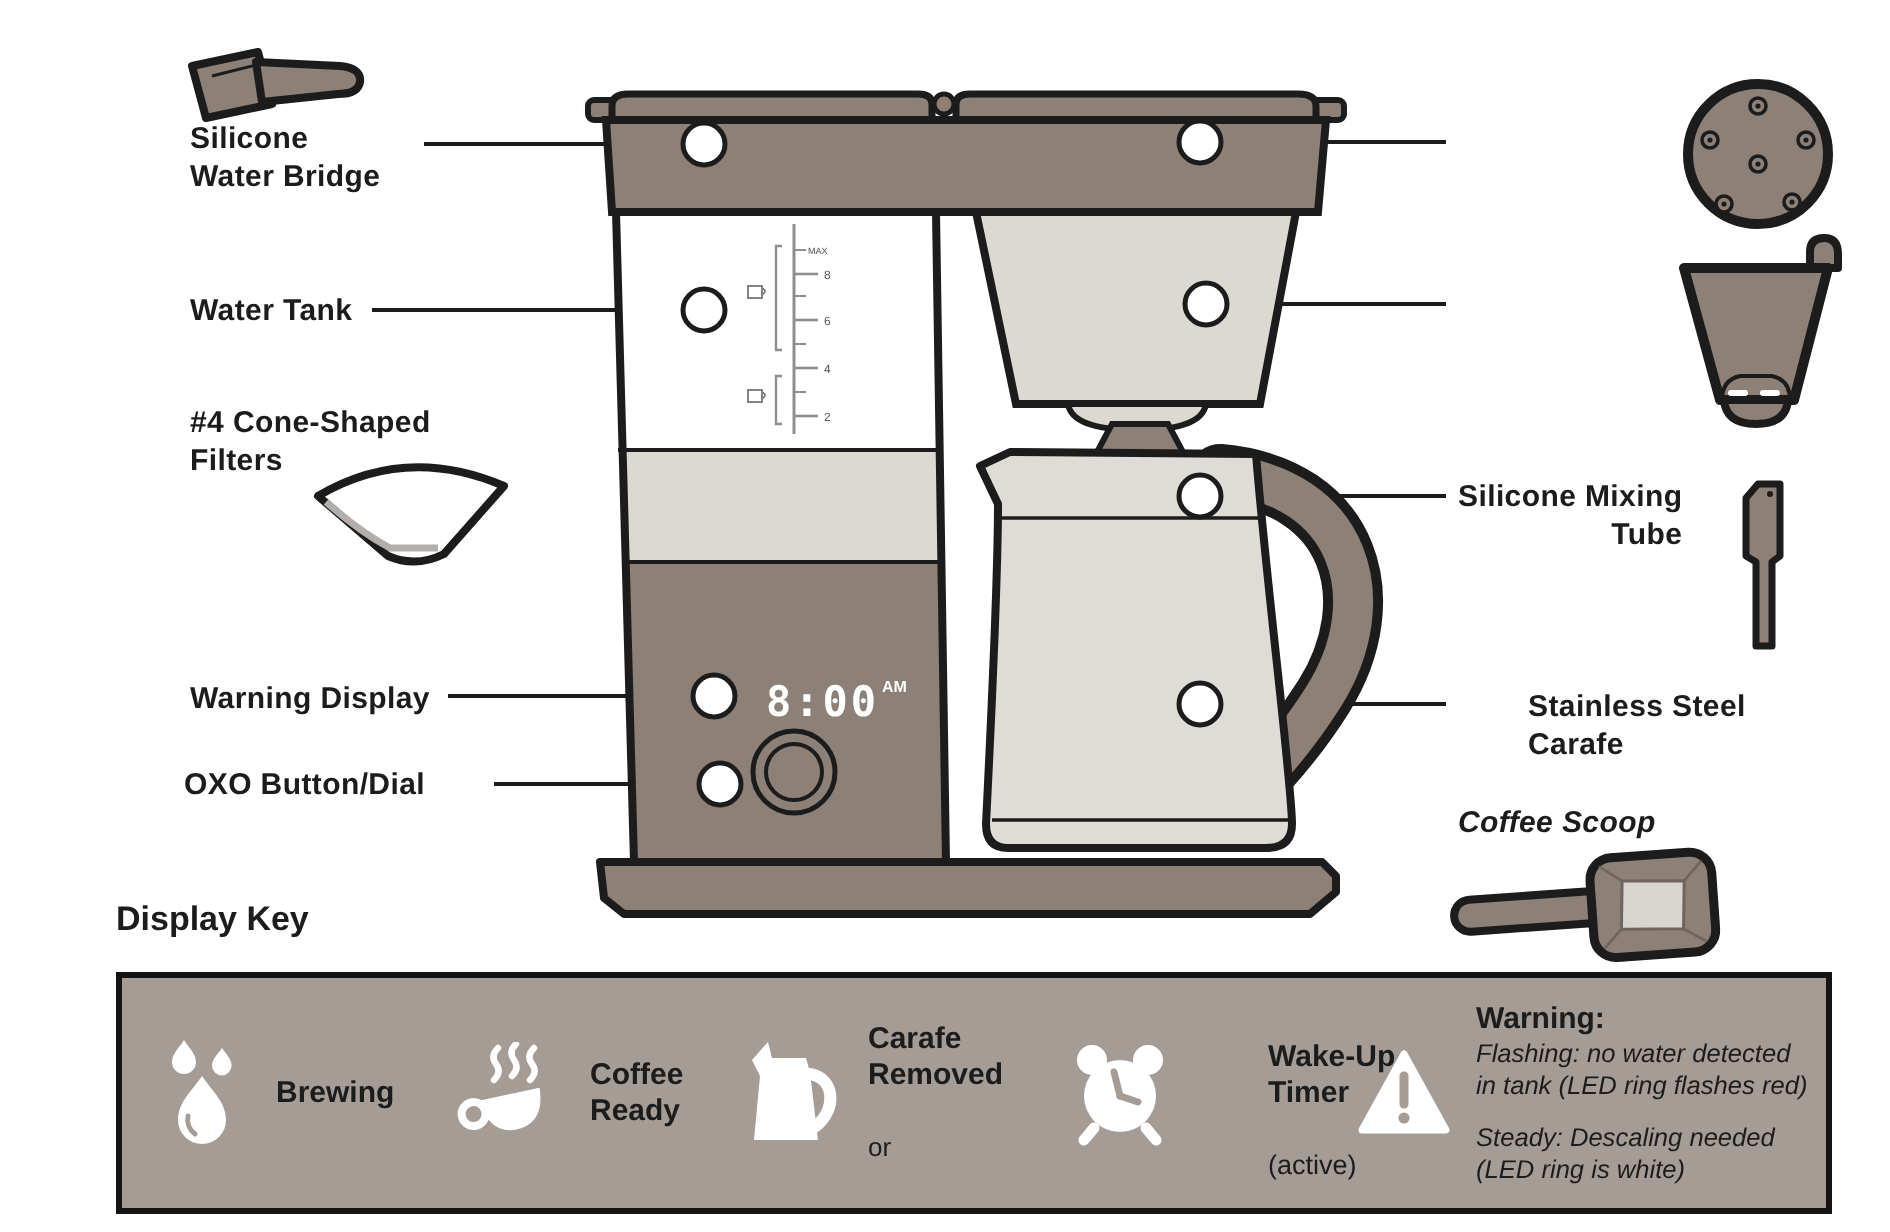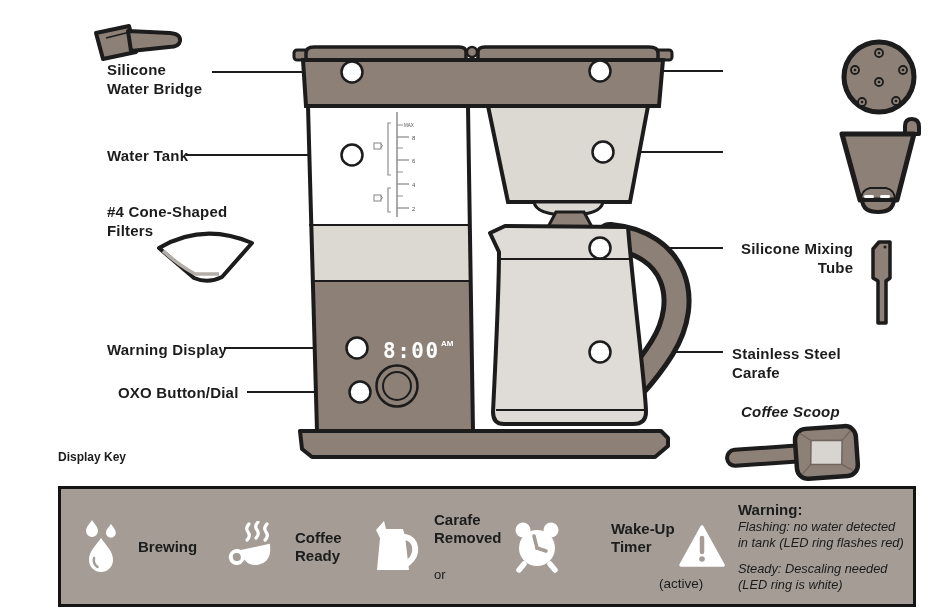--- a/index.html
+++ b/index.html
@@ -1,27 +1,27 @@
 <!DOCTYPE html>
 <html><head>
 <meta charset="utf-8">
 <style>
   html,body{margin:0;padding:0;background:#ffffff;}
   .page{position:relative;width:945px;height:616px;background:#fff;overflow:hidden;
         font-family:"Liberation Sans",sans-serif;color:#1c1c1c;}
   .lbl{position:absolute;font-size:15px;font-weight:bold;line-height:19px;
-       white-space:pre-line;letter-spacing:.2px;margin-left:12px;}
+       white-space:pre-line;letter-spacing:.2px;}
   svg{position:absolute;left:0;top:0;}
-  .keyhead{position:absolute;left:58px;top:450px;font-size:12px;font-weight:bold;}
+  .keyhead{position:absolute;left:58px;top:450px;font-size:17px;font-weight:bold;}
   .keybox{position:absolute;left:58px;top:486px;width:858px;height:121px;
           background:#a49c95;border:3.5px solid #141414;box-sizing:border-box;}
   .kgroup{position:absolute;top:0;height:100%;display:flex;align-items:center;gap:13px;}
   .kgroup .ktext{font-size:15px;font-weight:bold;line-height:18px;white-space:pre-line;}
   .kor{font-weight:normal;font-size:13px;line-height:17px;}
-  .knote{font-weight:normal;font-size:13.5px;line-height:17px;margin-left:48px;}
+  .knote{font-weight:normal;font-size:13.5px;line-height:17px;}
   .kwarn-title{font-size:15px;font-weight:bold;line-height:18px;}
   .kwarn-body{font-size:12.8px;font-style:italic;line-height:16px;white-space:pre-line;}
   .kwarn-body + .kwarn-body{margin-top:10px;}
   .kicon{flex:0 0 auto;position:static;}
 </style>
 </head>
 <body>
 
 <div class="page">
 
@@ -184,25 +184,25 @@
       </g>
     </g>
   </svg>
 
   <div class="lbl" style="left:95px;top:60px;">Silicone
 Water Bridge</div>
   <div class="lbl" style="left:95px;top:146px;">Water Tank</div>
   <div class="lbl" style="left:95px;top:202px;">#4 Cone-Shaped
 Filters</div>
   <div class="lbl" style="left:95px;top:340px;">Warning Display</div>
-  <div class="lbl" style="left:106px;top:383px;">OXO Button/Dial</div>
+  <div class="lbl" style="left:92px;top:383px;">OXO Button/Dial</div>
 
   <div class="lbl" style="left:729px;top:239px;text-align:right;">Silicone Mixing
 Tube</div>
-  <div class="lbl" style="left:720px;top:344px;">Stainless Steel
+  <div class="lbl" style="left:764px;top:344px;">Stainless Steel
 Carafe</div>
   <div class="lbl" style="left:729px;top:402px;font-style:italic;">Coffee Scoop</div>
 
   <div class="keyhead">Display Key</div>
 
   <div class="keybox">
 
     <div class="kgroup" style="left:165px;">
       <svg class="kicon" width="56" height="52" viewBox="0 0 56 52">
         <g stroke="#fff" stroke-width="3.2" fill="none" stroke-linecap="round">
@@ -234,21 +234,21 @@
         <path d="M3,12 L11,3 L13,11 L30,11 L32,18 L36,52 L4,52 L7,20 Z" fill="#fff"></path>
         <path d="M32,19 C44,21 46,36 35,45" fill="none" stroke="#fff" stroke-width="6" stroke-linecap="round"></path>
       </svg>
       <div class="ktext">
         <span style="white-space:pre-line;">Carafe
 Removed</span><br>
         <span class="kor">or</span><br>
       </div>
     </div>
 
-    <div class="kgroup" style="left:450px;gap:48px;">
+    <div class="kgroup" style="left:473px;gap:48px;">
       <svg class="kicon" width="52" height="54" viewBox="0 0 52 54">
         <circle cx="12" cy="10" r="7.5" fill="#fff"></circle>
         <circle cx="40" cy="10" r="7.5" fill="#fff"></circle>
         <g stroke="#fff" stroke-width="5.5" stroke-linecap="round">
           <line x1="13" y1="44" x2="8" y2="50"></line>
           <line x1="39" y1="44" x2="44" y2="50"></line>
         </g>
         <circle cx="26" cy="28" r="18" fill="#fff"></circle>
         <g stroke="#a49c95" stroke-width="3.5" stroke-linecap="round" fill="none">
           <line x1="26" y1="28" x2="23" y2="16"></line>

